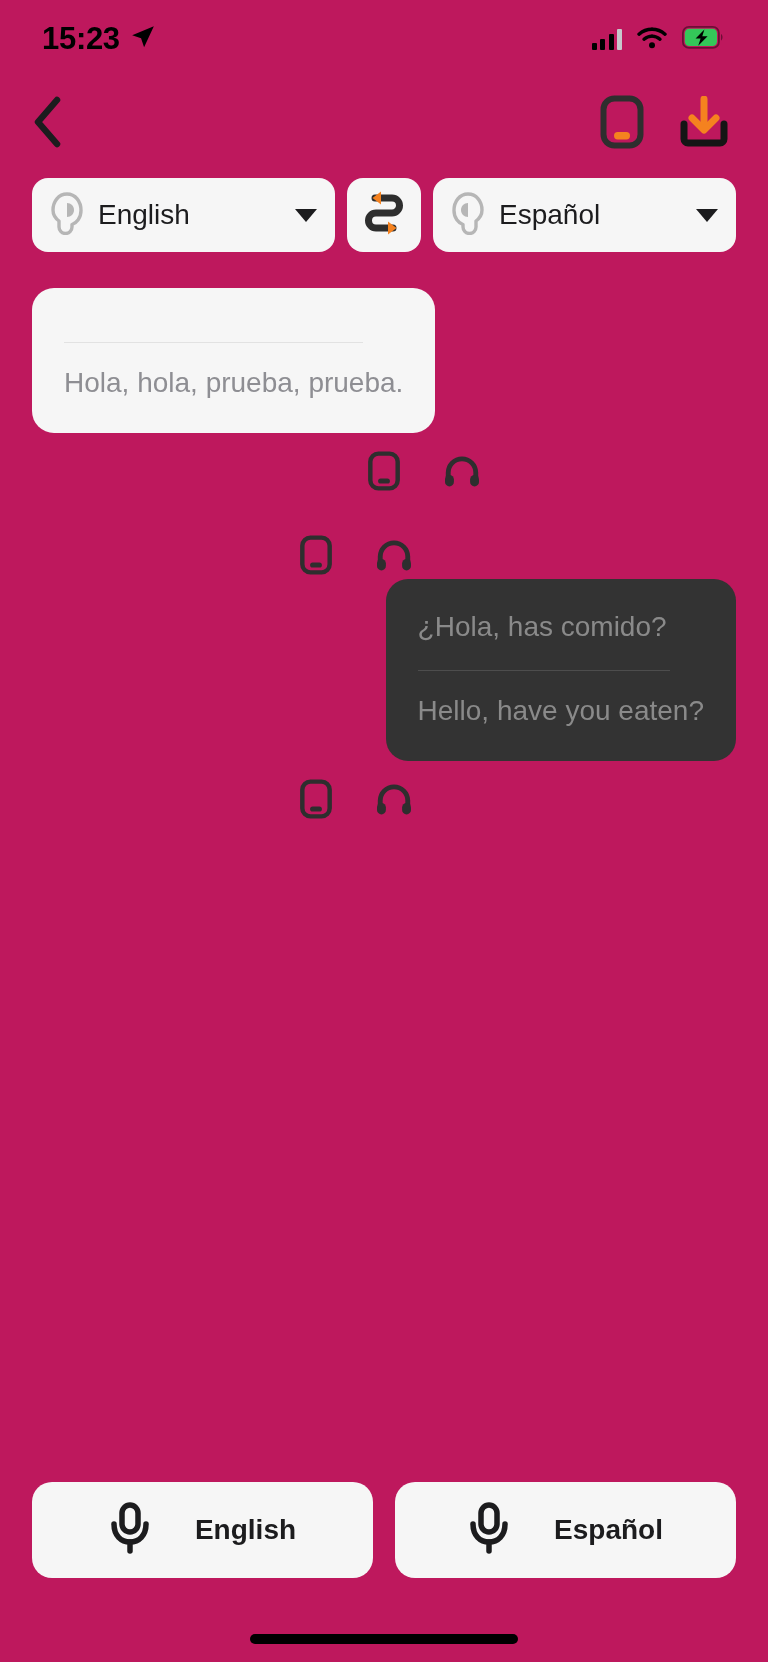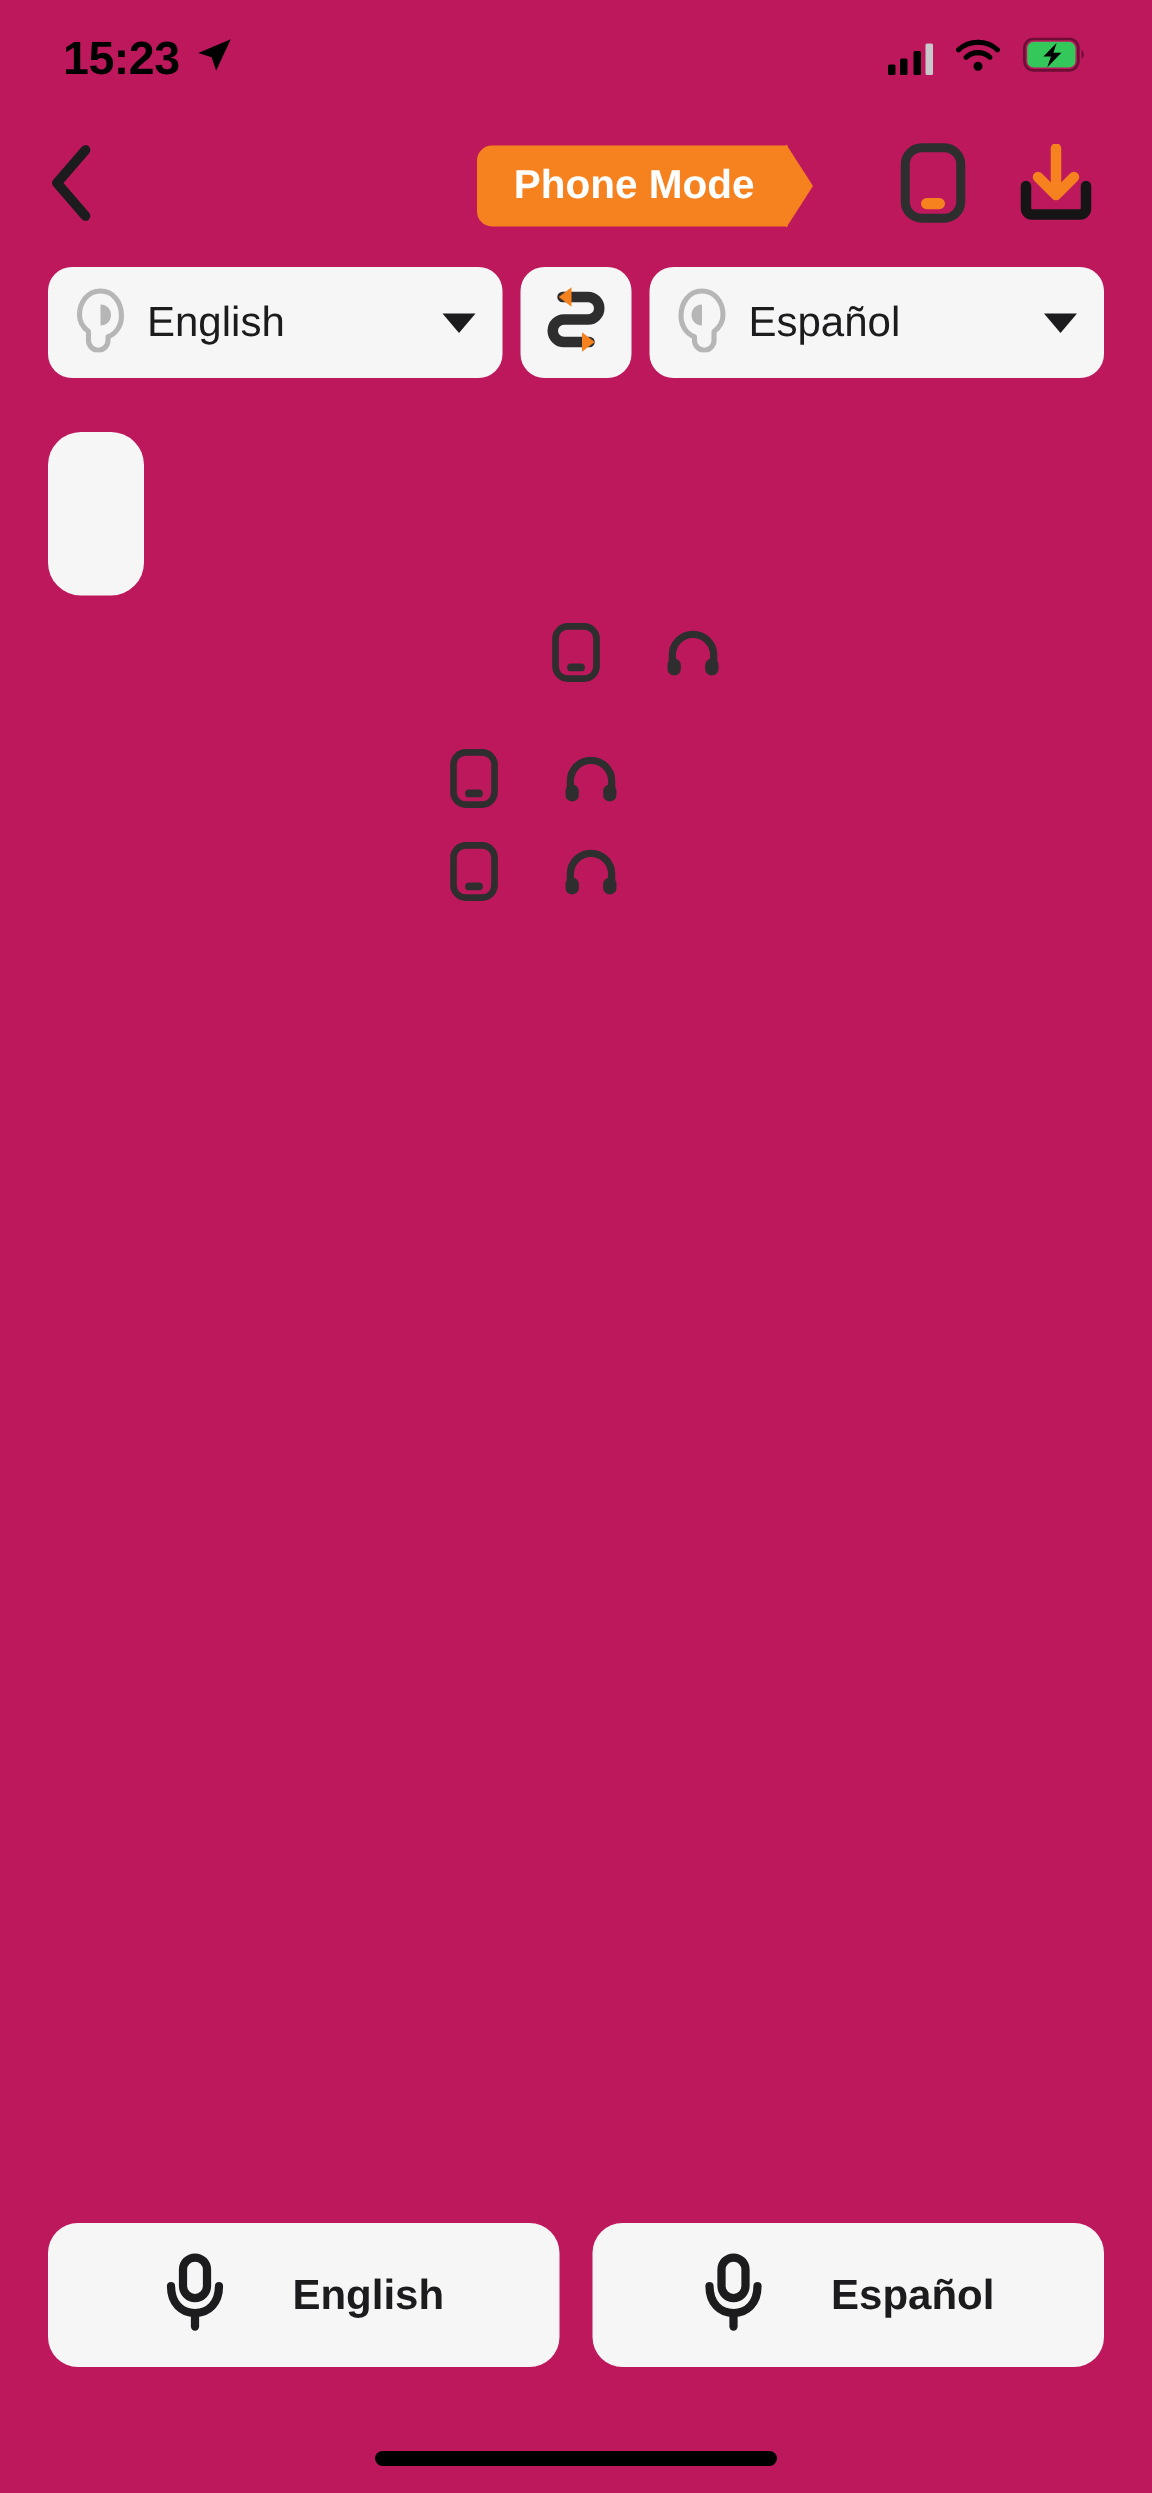--- a/index.html
+++ b/index.html
@@ -309,24 +309,20 @@
     <div class="back-btn">
       <span>
         <svg width="34" height="52" viewBox="0 0 34 52">
           <path d="M27 4 L8 26 L27 48" stroke="#1c1c1e" stroke-width="6.5" fill="none" stroke-linecap="round" stroke-linejoin="round"></path>
         </svg>
       </span>
     </div>
 
     <div class="nav-spacer"></div>
 
-    <div class="mode-pill-wrap">
-      <div class="mode-pill">Phone Mode</div>
-      <div class="mode-pill-tail"></div>
-    </div>
 
     <div class="nav-icon-btn">
       <span>
         <svg width="46" height="56" viewBox="0 0 46 56">
           <rect x="4.5" y="4.5" width="37" height="47" rx="11" ry="11" fill="none" stroke="#2e2e2e" stroke-width="6"></rect>
           <rect x="15" y="38" width="16" height="7.5" rx="3.7" ry="3.7" fill="#F5821F"></rect>
         </svg>
       </span>
     </div>
 
@@ -374,20 +370,21 @@
       <span class="lang-label">Español</span>
       <span class="caret"></span>
     </div>
   </div>
 
   <div class="conversation">
 
     <div class="msg-group left">
       <div class="bubble light">
         <div class="divider"></div>
+        <div class="dst-text">Hola, hola, prueba, prueba.</div>
       </div>
       <div class="msg-actions">
         <span class="action-icon">
           <span>
             <svg width="34" height="42" viewBox="0 0 46 56">
               <rect x="4.5" y="4.5" width="37" height="47" rx="11" ry="11" fill="none" stroke="#2e2e2e" stroke-width="6"></rect>
               <rect x="15" y="38" width="16" height="7" rx="3.5" ry="3.5" fill="#2e2e2e"></rect>
             </svg>
           </span>
         </span>
@@ -418,20 +415,25 @@
         <span class="action-icon">
           <span>
             <svg width="38" height="34" viewBox="0 0 46 42">
               <path d="M6 30 L6 23 A17 17 0 0 1 40 23 L40 30" stroke="#2e2e2e" stroke-width="6" fill="none" stroke-linecap="round"></path>
               <rect x="2" y="26" width="11" height="14" rx="5.5" ry="5.5" fill="#2e2e2e"></rect>
               <rect x="33" y="26" width="11" height="14" rx="5.5" ry="5.5" fill="#2e2e2e"></rect>
             </svg>
           </span>
         </span>
       </div>
+      <div class="bubble dark">
+        <div class="src-text">¿Hola, has comido?</div>
+        <div class="divider"></div>
+        <div class="dst-text">Hello, have you eaten?</div>
+      </div>
       <div class="msg-actions">
         <span class="action-icon">
           <span>
             <svg width="34" height="42" viewBox="0 0 46 56">
               <rect x="4.5" y="4.5" width="37" height="47" rx="11" ry="11" fill="none" stroke="#2e2e2e" stroke-width="6"></rect>
               <rect x="15" y="38" width="16" height="7" rx="3.5" ry="3.5" fill="#2e2e2e"></rect>
             </svg>
           </span>
         </span>
         <span class="action-icon">

